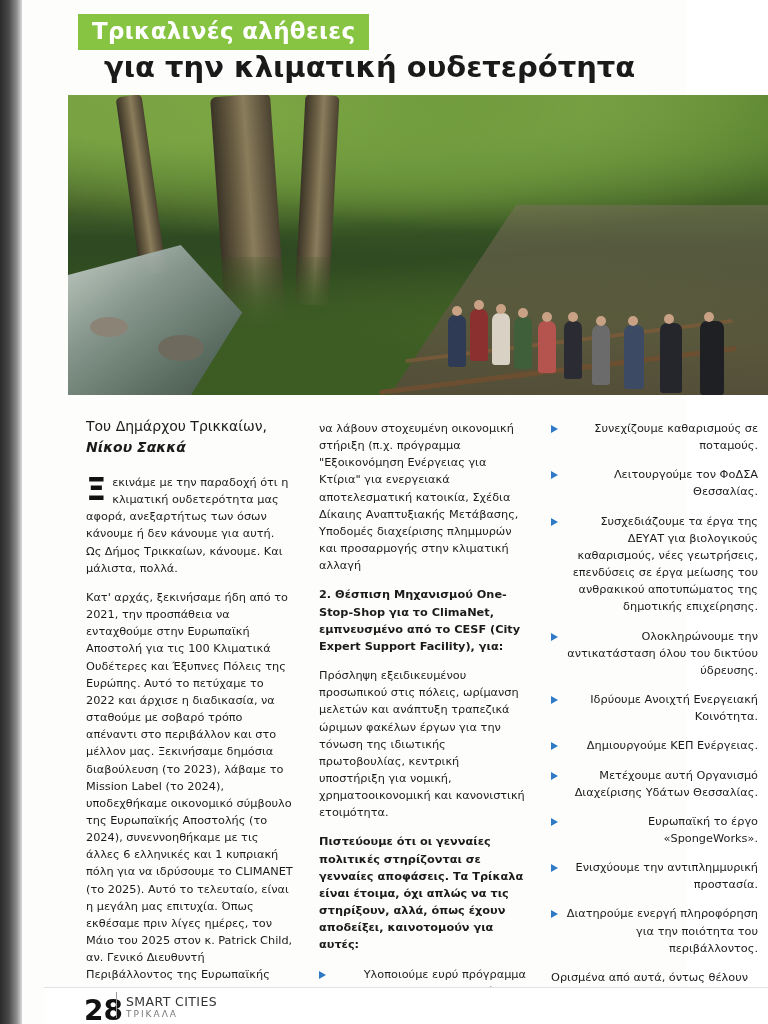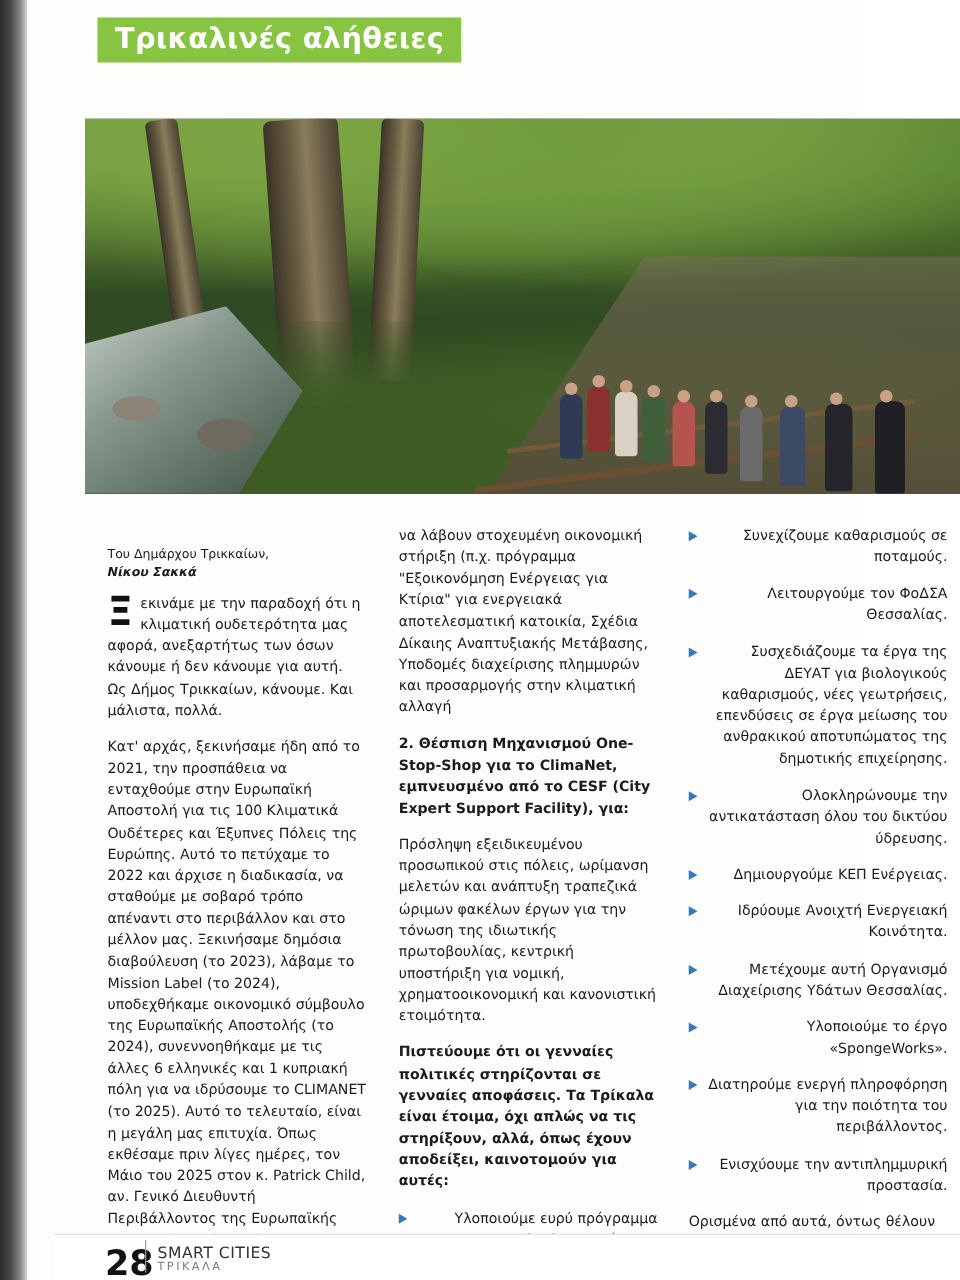--- a/index.html
+++ b/index.html
@@ -114,23 +114,23 @@
     background: #7a5a39; transform: rotate(-7deg); border-radius: 3px; opacity:.85;
   }
   .hero .person {
     position: absolute; bottom: 28px; width: 18px; height: 52px; border-radius: 7px 7px 3px 3px;
   }
   .hero .ph { position:absolute; top:-9px; left:4px; width:10px; height:10px; border-radius:50%; background:#c9a184; }
 
   
   .byline {
     position: absolute;
-    left: 64px; top: 436px;
+    left: 64px; top: 416px;
     width: 205px;
-    font-size: 10px;
+    font-size: 14px;
     color: #1b1b1b;
     line-height: 1.5;
   }
   .byline b { display:block;font-style:italic; }
 
   .col {
     position: absolute;
     font-size: 11.3px;
     line-height: 1.52;
     color: #1b1b1b;
@@ -198,20 +198,21 @@
   }
 </style>
 </head>
 <body>
 
 <div class="page">
   <div class="binding"></div>
   <div class="sheet">
 
     <div class="kicker">Τρικαλινές αλήθειες</div>
+    <div class="headline">για την κλιματική ουδετερότητα</div>
 
     <div class="hero">
       <div class="sky"></div>
       <div class="canopy"></div>
       <div class="trunkC"></div>
       <div class="trunkA"></div>
       <div class="trunkB"></div>
       <div class="moss"></div>
       <div class="path"></div>
       <div class="stream"></div>
@@ -273,26 +274,26 @@
       <p class="bullet">Υλοποιούμε ευρύ πρόγραμμα δενδροφυτεύσεων.</p>
       <p class="bullet">Επιδιώκουμε προστασία του περιβάλλοντος μέσω συγκεκριμένων δράσεων και εφαρμογών στο grow restart mAI city.</p>
 
     </div>
 
     <div class="col" id="col3">
       <p class="bullet">Συνεχίζουμε καθαρισμούς σε ποταμούς.</p>
       <p class="bullet">Λειτουργούμε τον ΦοΔΣΑ Θεσσαλίας.</p>
       <p class="bullet">Συσχεδιάζουμε τα έργα της ΔΕΥΑΤ για βιολογικούς καθαρισμούς, νέες γεωτρήσεις, επενδύσεις σε έργα μείωσης του ανθρακικού αποτυπώματος της δημοτικής επιχείρησης.</p>
       <p class="bullet">Ολοκληρώνουμε την αντικατάσταση όλου του δικτύου ύδρευσης.</p>
+      <p class="bullet">Ιδρύουμε Ανοιχτή Ενεργειακή Κοινότητα.</p>
       <p class="bullet">Δημιουργούμε ΚΕΠ Ενέργειας.</p>
-      <p class="bullet">Ιδρύουμε Ανοιχτή Ενεργειακή Κοινότητα.</p>
       <p class="bullet">Μετέχουμε αυτή Οργανισμό Διαχείρισης Υδάτων Θεσσαλίας.</p>
-      <p class="bullet">Υλοποιούμε το έργο «SpongeWorks».</p>
+      <p class="bullet">Ευρωπαϊκή το έργο «SpongeWorks».</p>
+      <p class="bullet">Ενισχύουμε την αντιπλημμυρική προστασία.</p>
       <p class="bullet">Διατηρούμε ενεργή πληροφόρηση για την ποιότητα του περιβάλλοντος.</p>
-      <p class="bullet">Ενισχύουμε την αντιπλημμυρική προστασία.</p>
       <p>Ορισμένα από αυτά, όντως θέλουν τον χρόνο τους. Ορισμένα έχουν άμεσα αποτελέσματα.</p>
       <p>Όμως ο δήμος Τρικκαίων επιδιώκει να κοιτά μπροστά, καθώς το περιβάλλον είναι το μέλλον όλων μας.</p>
 
     </div>
 
     <div class="footer">
       <div class="pagenum">28</div>
       <div class="footdiv"></div>
       <div class="footbrand">
         <span>SMART CITIES</span>

